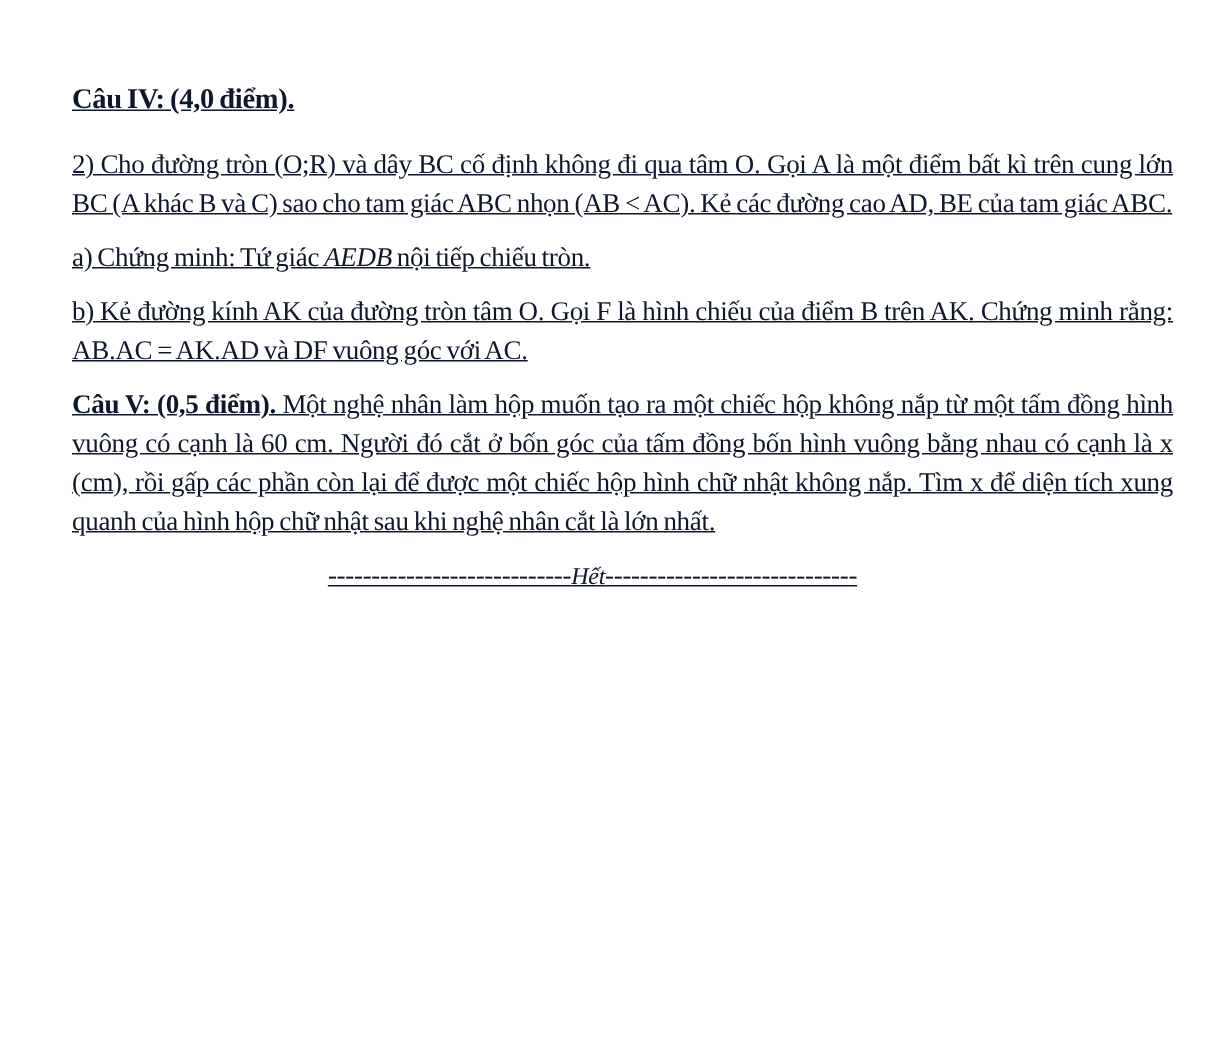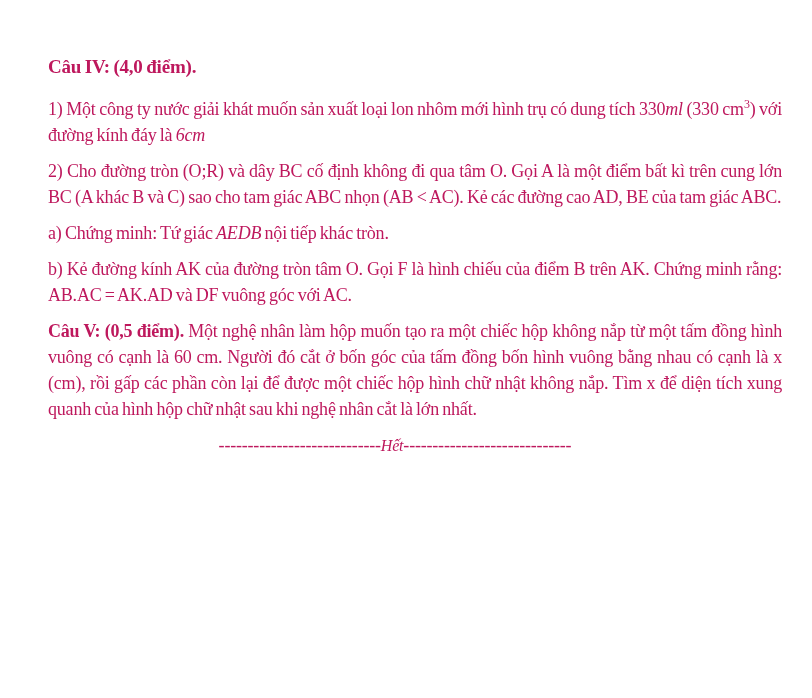--- a/index.html
+++ b/index.html
@@ -8,26 +8,27 @@
     background: #ffffff;
   }
   .page {
     position: relative;
     width: 812px;
     height: 698px;
     background: #ffffff;
     box-sizing: border-box;
     padding: 54px 30px 0 48px;
     font-family: "Liberation Serif", "DejaVu Serif", serif;
-    color: #be185d;
+    color: #0f172a;
     font-size: 18px;
     letter-spacing: -0.2px;
     word-spacing: -1px;
     line-height: 26px;
     overflow: hidden;
+    text-decoration: underline;
   }
   .heading {
     font-weight: bold;
     font-size: 19px;
     margin: 0 0 16px 0;
   }
   p.para {
     margin: 0 0 10px 0;
   }
   .justify { text-align: justify; }
@@ -63,29 +64,28 @@
     font-size: 16px;
   }
 </style>
 </head>
 <body>
 
 <div class="page">
 
   <div class="heading">Câu IV: (4,0 điểm).</div>
 
-  <p class="para justify"><span>1) Một công ty nước giải khát muốn sản xuất loại lon nhôm mới hình trụ có dung tích </span><span>330</span><span class="italic">ml</span><span> (330 cm</span><sup>3</sup><span>) với đường kính đáy là </span><span class="italic">6cm</span></p>
 
   <div class="list">
   </div>
 
 
   <p class="para justify p2">2) Cho đường tròn (O;R) và dây BC cố định không đi qua tâm O. Gọi A là một điểm bất kì trên cung lớn BC (A khác B và C) sao cho tam giác ABC nhọn (AB &lt; AC). Kẻ các đường cao AD, BE của tam giác ABC.</p>
 
-  <p class="para p2a"><span>a) Chứng minh: Tứ giác </span><span class="italic">AEDB</span><span> nội tiếp khác tròn.</span></p>
+  <p class="para p2a"><span>a) Chứng minh: Tứ giác </span><span class="italic">AEDB</span><span> nội tiếp chiếu tròn.</span></p>
 
   <p class="para justify p2b">b) Kẻ đường kính AK của đường tròn tâm O. Gọi F là hình chiếu của điểm B trên AK. Chứng minh rằng: AB.AC = AK.AD và DF vuông góc với AC.</p>
 
 
   <p class="para justify q5"><span class="bold">Câu V: (0,5 điểm).</span><span> Một nghệ nhân làm hộp muốn tạo ra một chiếc hộp không nắp từ một tấm đồng hình vuông có cạnh là 60 cm. Người đó cắt ở bốn góc của tấm đồng bốn hình vuông bằng nhau có cạnh là x (cm), rồi gấp các phần còn lại để được một chiếc hộp hình chữ nhật không nắp. Tìm x để diện tích xung quanh của hình hộp chữ nhật sau khi nghệ nhân cắt là lớn nhất.</span></p>
 
   <div class="footer"><span>----------------------------</span><span class="het">Hết</span><span>-----------------------------</span></div>
 
 </div>
 

